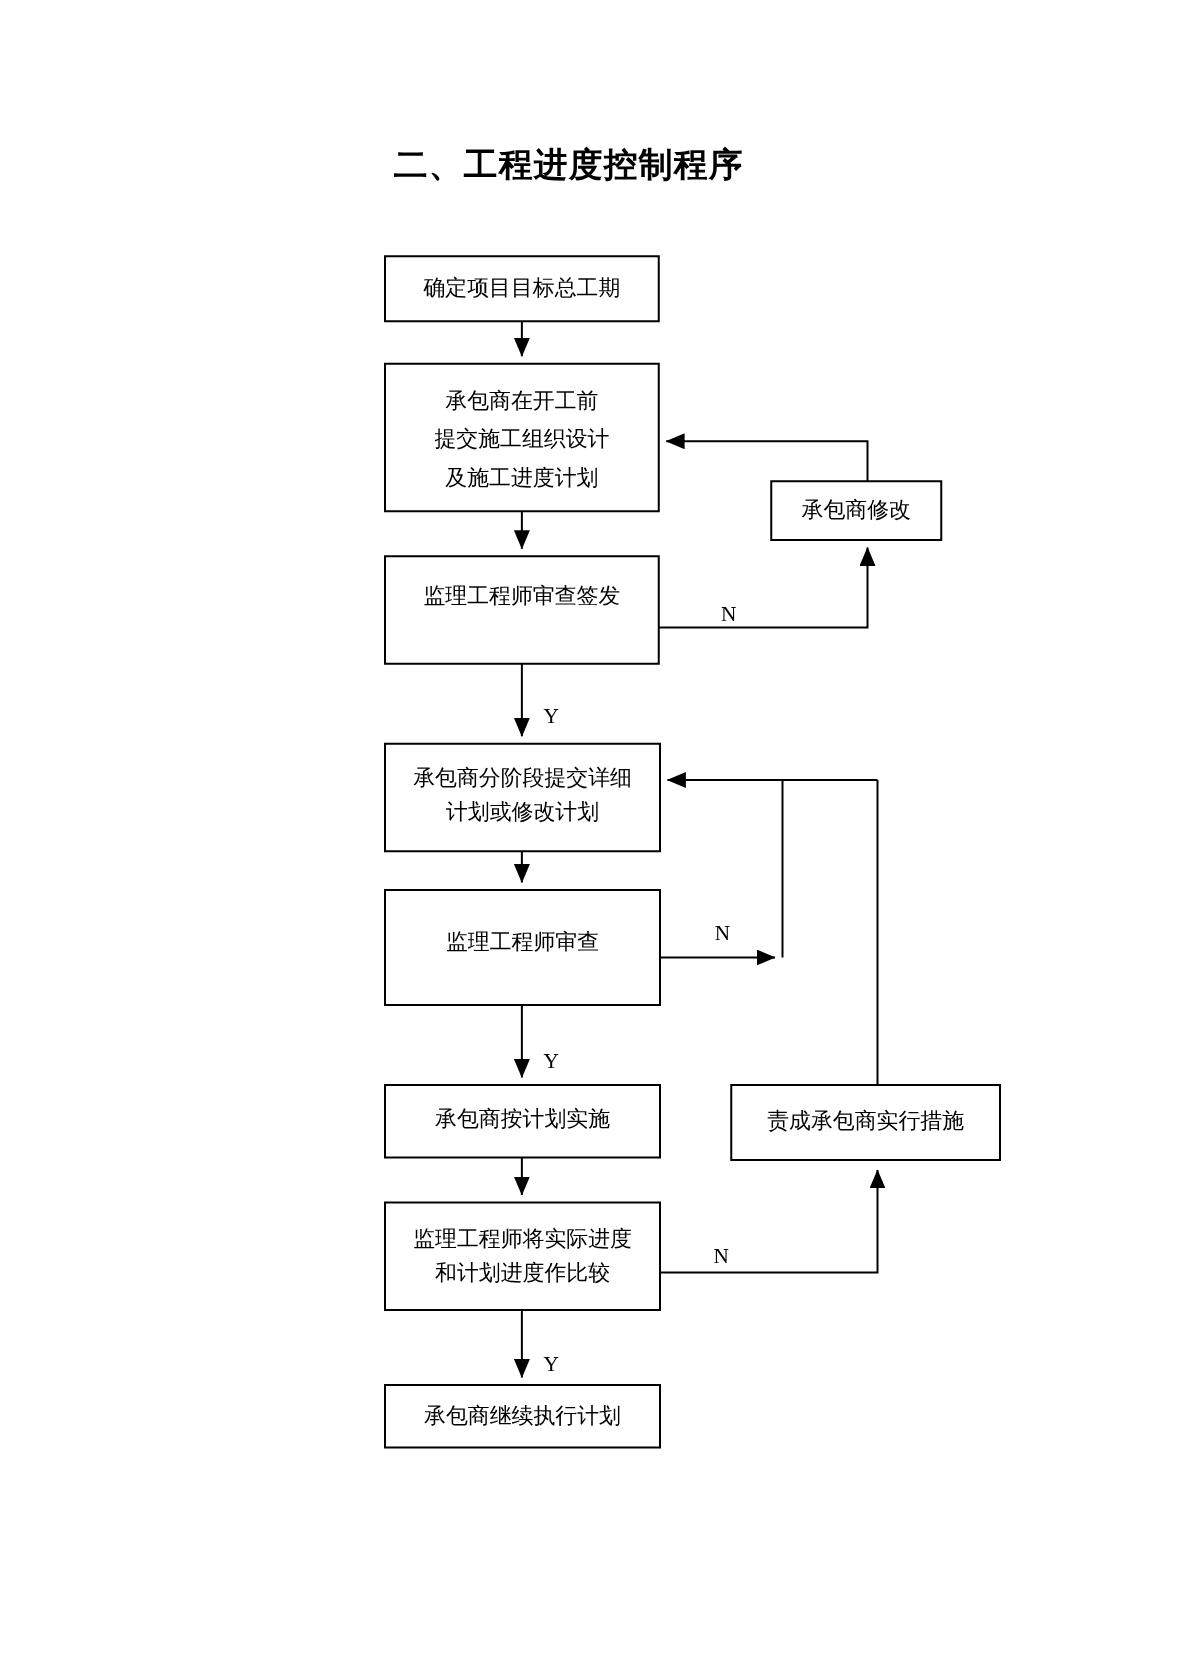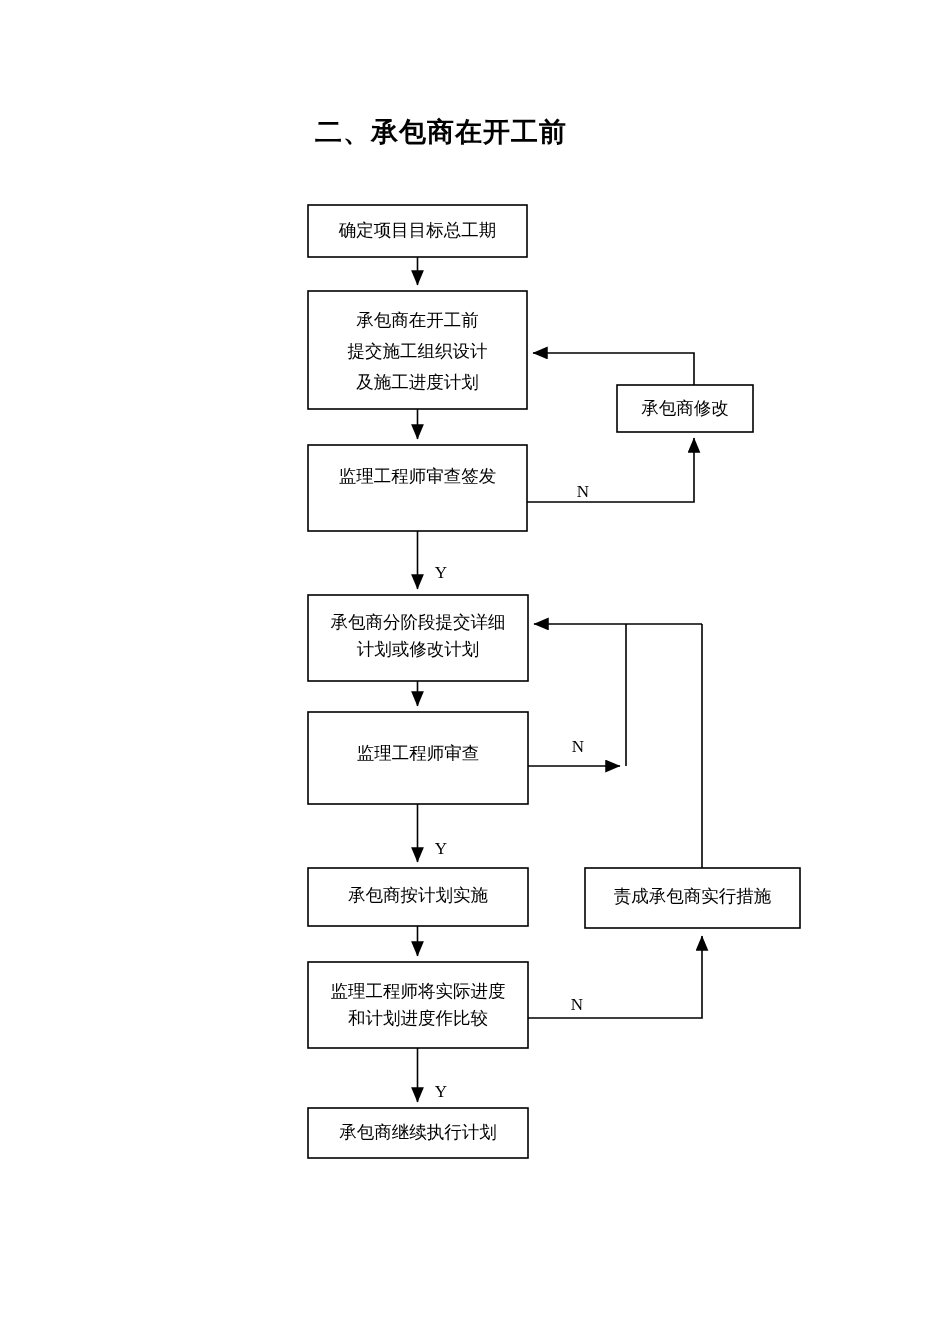--- a/index.html
+++ b/index.html
@@ -59,21 +59,21 @@
     stroke: #000000;
     stroke-width: 1.6;
     fill: none;
   }
 </style>
 </head>
 <body>
 
 <div id="page">
 
-  <div id="doc-title">二、承包商在开工前</div>
+  <div id="doc-title">二、工程进度控制程序</div>
 
   <svg id="flow-svg" width="950" height="1344" viewBox="0 0 950 1344">
     <defs>
       <marker id="arrow" markerWidth="11" markerHeight="11" refX="9.2" refY="4" orient="auto" markerUnits="strokeWidth">
         <path d="M0,0 L9.5,4 L0,8 z" fill="#000000"></path>
       </marker>
     </defs>
 
     <g>
 

